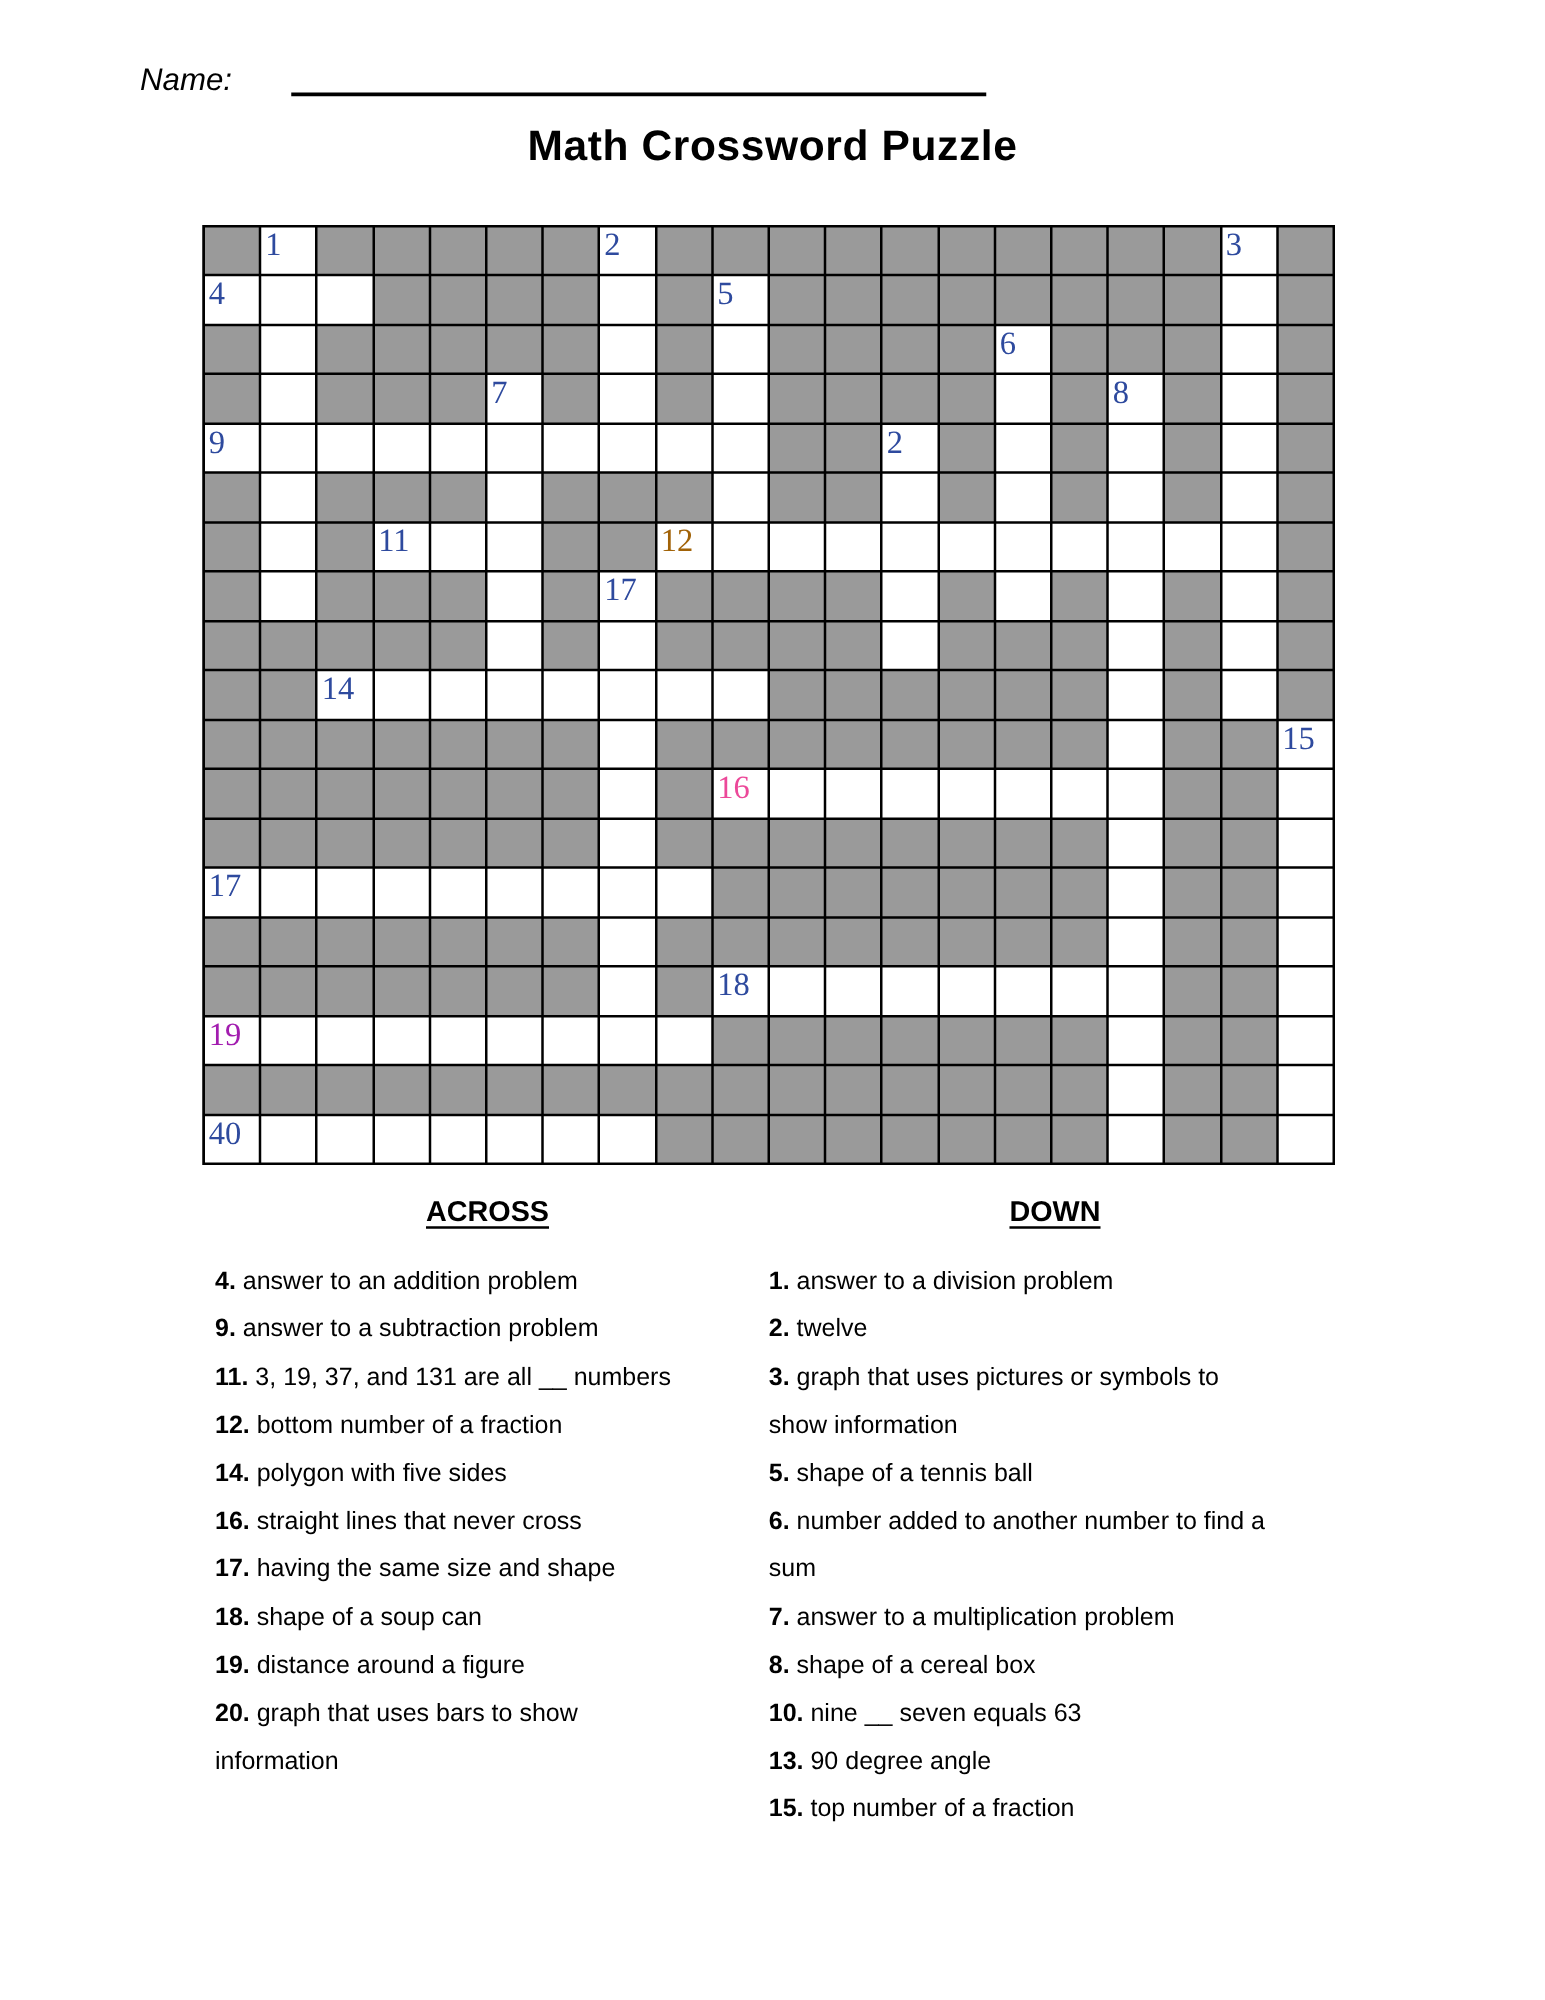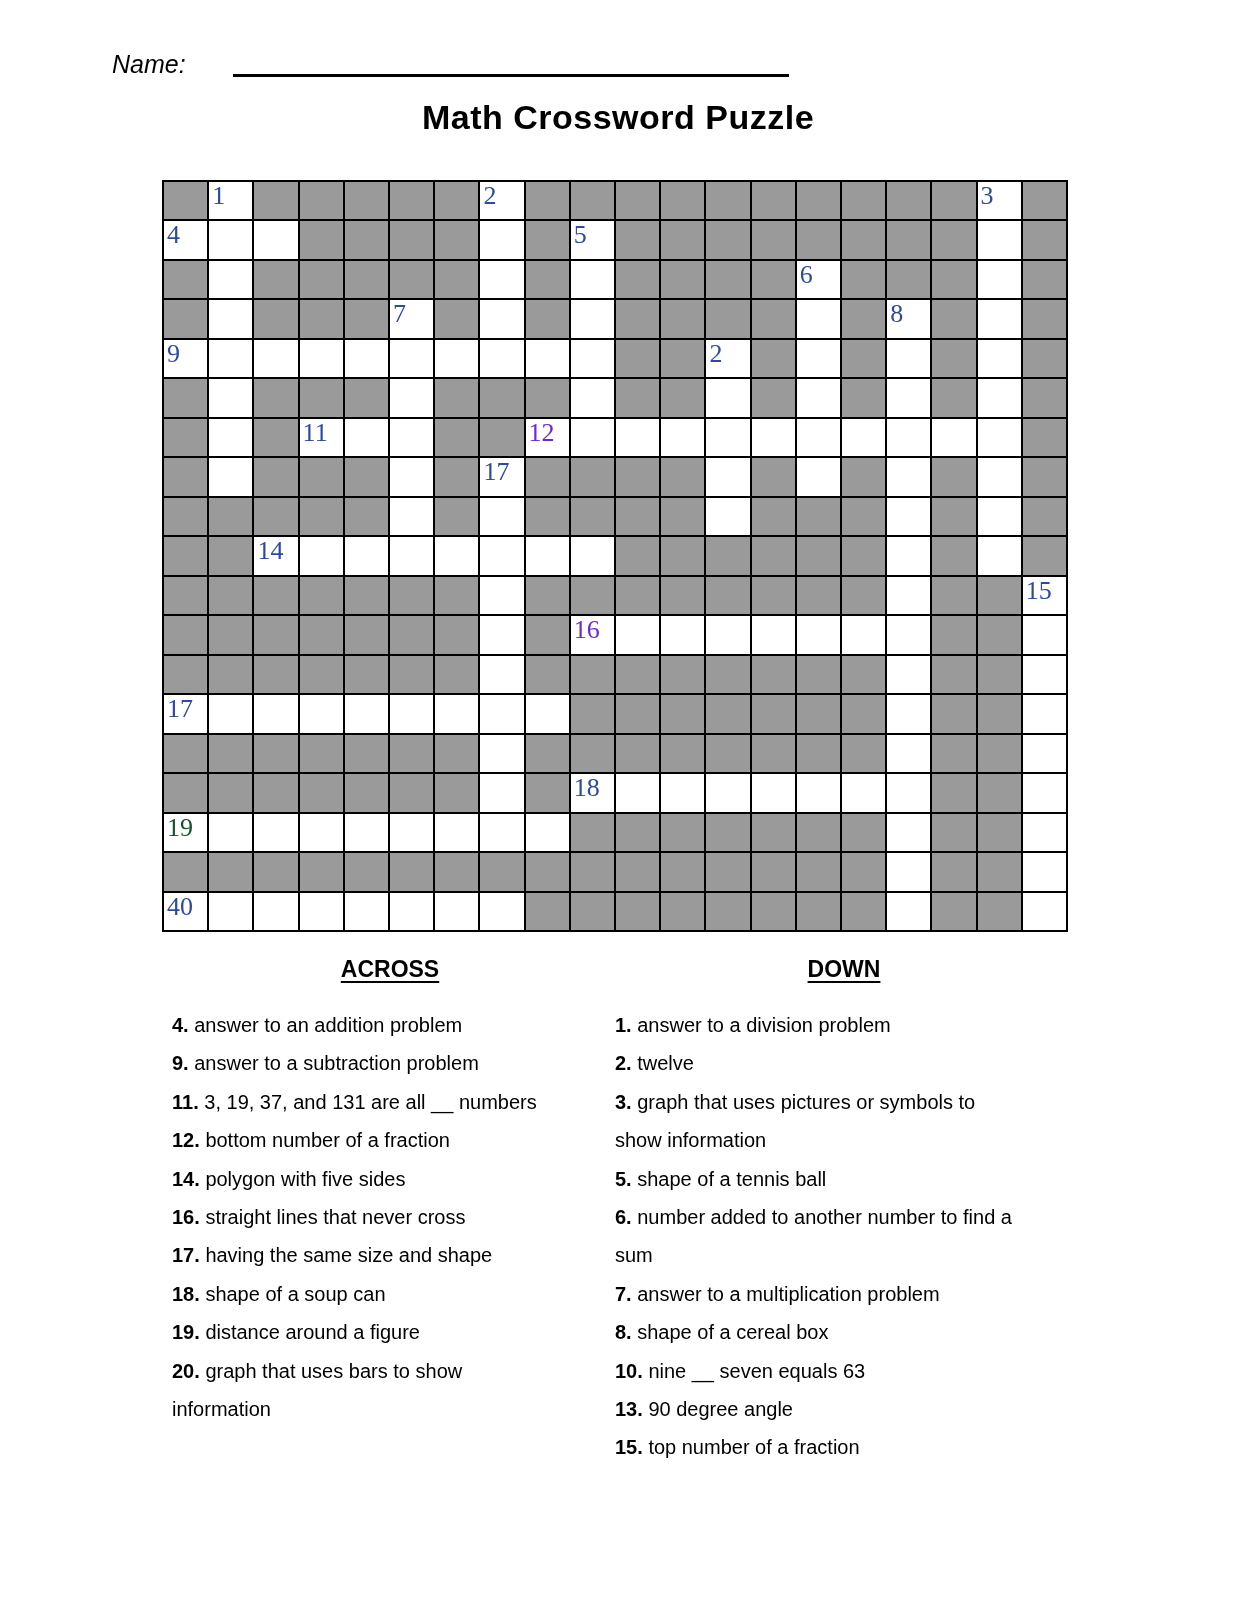--- a/index.html
+++ b/index.html
@@ -200,21 +200,21 @@
     <div class="cell"></div>
     <div class="cell" style="background: rgb(154, 154, 154);"></div>
     <div class="cell">
       <span class="num" style="color: rgb(46, 74, 158);">11</span>
     </div>
     <div class="cell"></div>
     <div class="cell"></div>
     <div class="cell" style="background: rgb(154, 154, 154);"></div>
     <div class="cell" style="background: rgb(154, 154, 154);"></div>
     <div class="cell">
-      <span class="num" style="color: #6d28d9;">12</span>
+      <span class="num" style="color: #a16207;">12</span>
     </div>
     <div class="cell"></div>
     <div class="cell"></div>
     <div class="cell"></div>
     <div class="cell"></div>
     <div class="cell"></div>
     <div class="cell"></div>
     <div class="cell"></div>
     <div class="cell"></div>
     <div class="cell"></div>
@@ -309,21 +309,21 @@
     <div class="cell" style="background: rgb(154, 154, 154);"></div>
     <div class="cell" style="background: rgb(154, 154, 154);"></div>
     <div class="cell" style="background: rgb(154, 154, 154);"></div>
     <div class="cell" style="background: rgb(154, 154, 154);"></div>
     <div class="cell" style="background: rgb(154, 154, 154);"></div>
     <div class="cell" style="background: rgb(154, 154, 154);"></div>
     <div class="cell" style="background: rgb(154, 154, 154);"></div>
     <div class="cell"></div>
     <div class="cell" style="background: rgb(154, 154, 154);"></div>
     <div class="cell">
-      <span class="num" style="color: #6d28d9;">16</span>
+      <span class="num" style="color: #ec4899;">16</span>
     </div>
     <div class="cell"></div>
     <div class="cell"></div>
     <div class="cell"></div>
     <div class="cell"></div>
     <div class="cell"></div>
     <div class="cell"></div>
     <div class="cell"></div>
     <div class="cell" style="background: rgb(154, 154, 154);"></div>
     <div class="cell" style="background: rgb(154, 154, 154);"></div>
@@ -406,21 +406,21 @@
     <div class="cell"></div>
     <div class="cell"></div>
     <div class="cell"></div>
     <div class="cell"></div>
     <div class="cell"></div>
     <div class="cell"></div>
     <div class="cell" style="background: rgb(154, 154, 154);"></div>
     <div class="cell" style="background: rgb(154, 154, 154);"></div>
     <div class="cell"></div>
     <div class="cell">
-      <span class="num" style="color: #14532d;">19</span>
+      <span class="num" style="color: #a21caf;">19</span>
     </div>
     <div class="cell"></div>
     <div class="cell"></div>
     <div class="cell"></div>
     <div class="cell"></div>
     <div class="cell"></div>
     <div class="cell"></div>
     <div class="cell"></div>
     <div class="cell"></div>
     <div class="cell" style="background: rgb(154, 154, 154);"></div>

